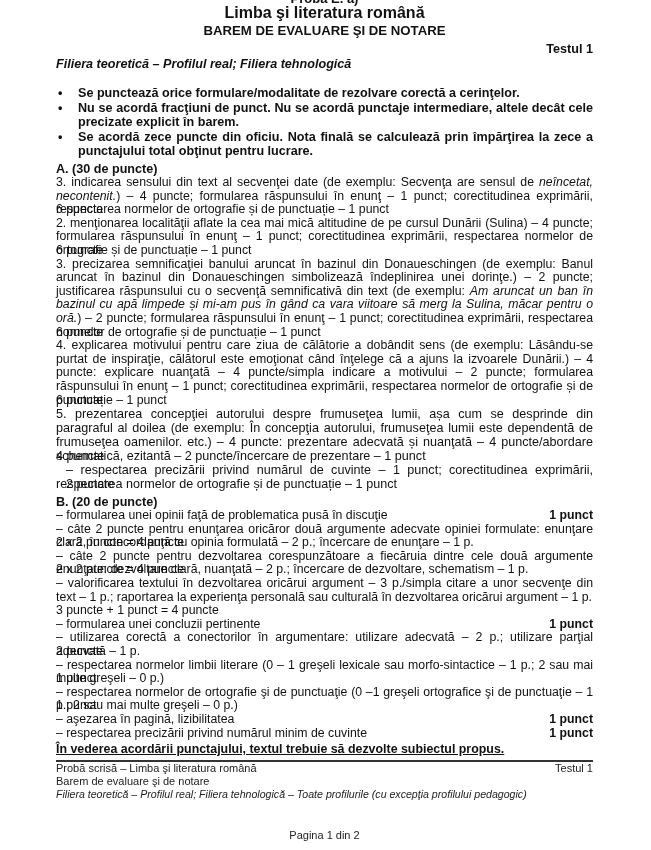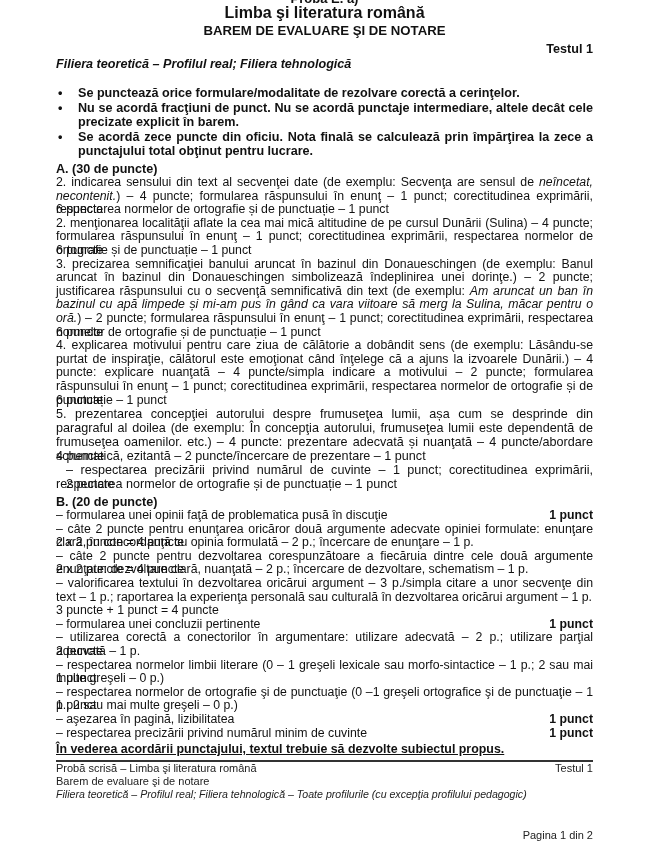--- a/index.html
+++ b/index.html
@@ -23,21 +23,21 @@
   .sec { font-weight: bold; font-size: 12.6px; line-height: 14px; }
   .item { text-align: justify; text-align-last: left; }
   .row { display: flex; justify-content: space-between; align-items: baseline; }
   .pts { font-weight: bold; white-space: nowrap; padding-left: 8px; }
   .pts-right { text-align: left; font-weight: normal; }
   .secB { margin-top: 4px; }
   .final { font-weight: bold; text-decoration: underline; margin-top: 3px; font-size: 12.4px; }
   .rule { border-top: 2px solid #333; margin-top: 3px; }
   .footer { font-size: 11px; line-height: 13px; color: #222; }
   .footer .it { font-style: italic; font-size: 10.6px; }
-  .pagenum { position: absolute; left: 0; width: 537px; top: 829px; text-align: right; font-size: 11px; color: #222; }
+  .pagenum { position: absolute; left: 0; width: 537px; top: 829px; text-align: center; font-size: 11px; color: #222; }
   em { font-style: italic; }
   .indent { padding-left: 10px; }
 </style>
 </head>
 <body>
 
 <div class="page">
   <div class="cut-title">Proba E. a)</div>
   <div class="title1">Limba şi literatura română</div>
   <div class="title2">BAREM DE EVALUARE ŞI DE NOTARE</div>
@@ -50,21 +50,21 @@
     <li><span class="dot">•</span><span>Se punctează orice formulare/modalitate de rezolvare corectă a cerinţelor.</span></li>
     <li><span class="dot">•</span><span>Nu se acordă fracţiuni de punct. Nu se acordă punctaje intermediare, altele decât cele precizate explicit în barem.</span></li>
     <li><span class="dot">•</span><span>Se acordă zece puncte din oficiu. Nota finală se calculează prin împărţirea la zece a punctajului total obţinut pentru lucrare.</span></li>
   </ul>
 
   <div class="content">
 
     <div class="sec">A. (30 de puncte)</div>
 
     <div class="item">
-      <span>2. indicarea sensului din text al secvenţei date (de exemplu: Secvenţa are sensul de </span><em>neîncetat, necontenit.</em><span>) – 4 puncte; formularea răspunsului în enunţ – 1 punct; corectitudinea exprimării, respectarea normelor de ortografie și de punctuație – 1 punct</span>
+      <span>3. indicarea sensului din text al secvenţei date (de exemplu: Secvenţa are sensul de </span><em>neîncetat, necontenit.</em><span>) – 4 puncte; formularea răspunsului în enunţ – 1 punct; corectitudinea exprimării, respectarea normelor de ortografie și de punctuație – 1 punct</span>
       <div class="pts-right" style="margin-top:-13.6px;">6 puncte</div>
     </div>
 
     <div class="item">
       <span>2. menţionarea localităţii aflate la cea mai mică altitudine de pe cursul Dunării (Sulina) – 4 puncte; formularea răspunsului în enunţ – 1 punct; corectitudinea exprimării, respectarea normelor de ortografie și de punctuație – 1 punct</span>
       <div class="pts-right" style="margin-top:-13.6px;">6 puncte</div>
     </div>
 
     <div class="item">
       <span>3. precizarea semnificaţiei banului aruncat în bazinul din Donaueschingen (de exemplu: Banul aruncat în bazinul din Donaueschingen simbolizează îndeplinirea unei dorinţe.) – 2 puncte; justificarea răspunsului cu o secvenţă semnificativă din text (de exemplu: </span><em>Am aruncat un ban în bazinul cu apă limpede și mi-am pus în gând ca vara viitoare să merg la Sulina, măcar pentru o oră.</em><span>) – 2 puncte; formularea răspunsului în enunţ – 1 punct; corectitudinea exprimării, respectarea normelor de ortografie și de punctuație – 1 punct</span>

